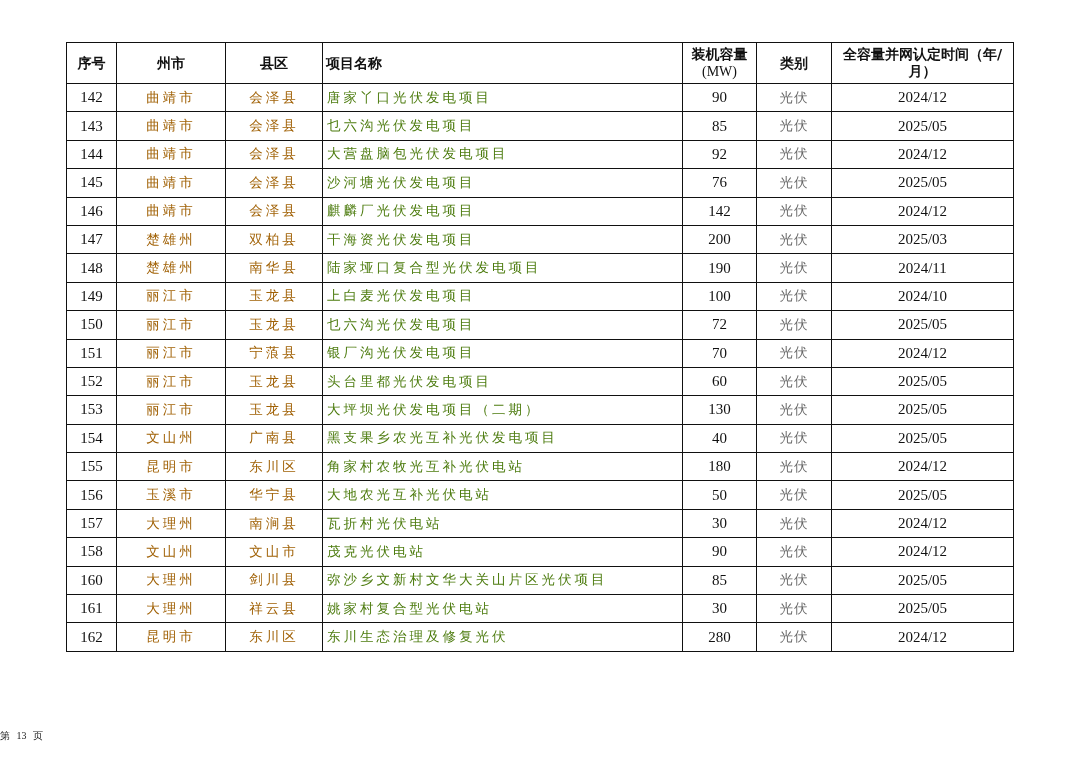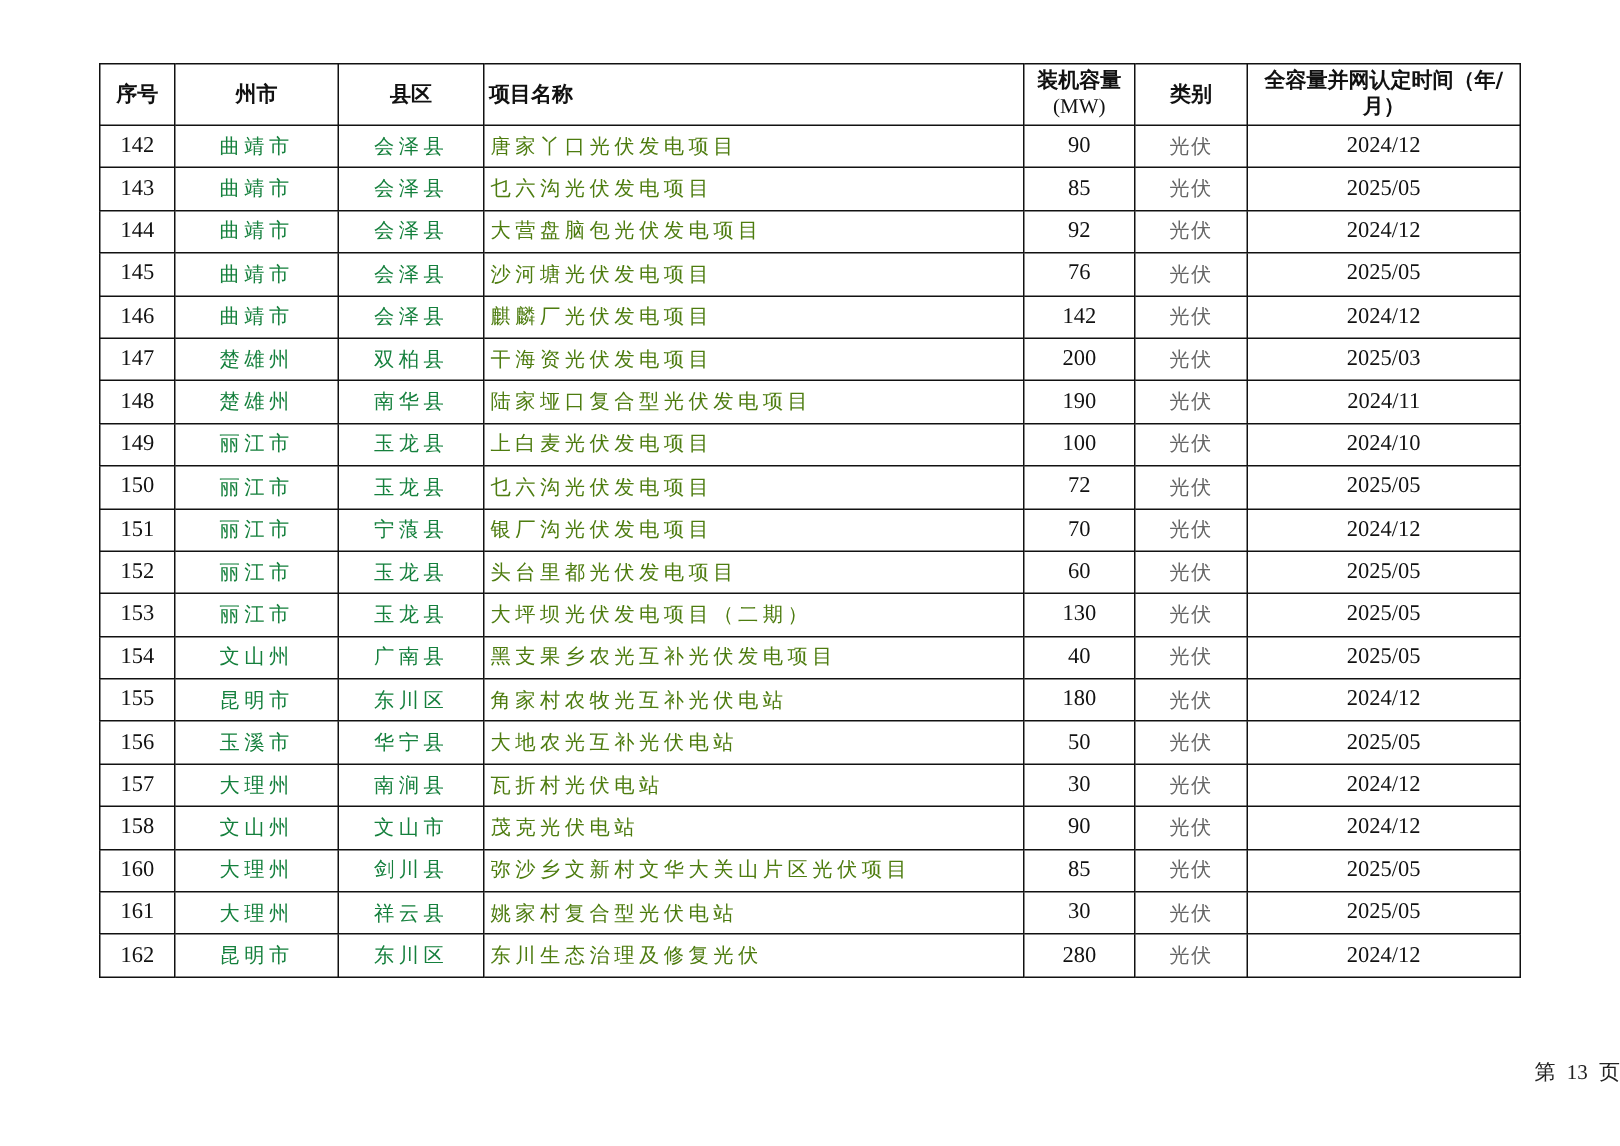--- a/index.html
+++ b/index.html
@@ -57,44 +57,44 @@
     }
     table.grid td.num {
       font-family: "Liberation Serif", serif;
       font-size: 15px;
       color: #111;
     }
     table.grid td.cjk {
       font-family: Liberation Sans, sans-serif;
       font-size: 13.5px;
       letter-spacing: 3px;
-      color: #15803d;
+      color: #a16207;
     }
     table.grid td.name {
       text-align: left;
       padding-left: 4px;
       font-family: "DejaVu Sans", "Liberation Sans", sans-serif;
       font-size: 13.5px;
       letter-spacing: 3px;
       color: #4d7c0f;
     }
     table.grid td.cat {
       font-family: "DejaVu Sans", "Liberation Sans", sans-serif;
       font-size: 13.5px;
       letter-spacing: 1px;
       color: #666;
     }
     .footer {
       position: absolute;
       left: 0;
       width: 1080px;
-      top: 706px;
-      text-align: right;
+      top: 729px;
+      text-align: left;
       font-family: "Liberation Serif", "DejaVu Serif", serif;
-      font-size: 14px;
+      font-size: 10px;
       color: #222;
       word-spacing: 4px;
     }
   </style>
 </head>
 <body>
 
 <div class="page">
   <table class="grid">
     <colgroup>

